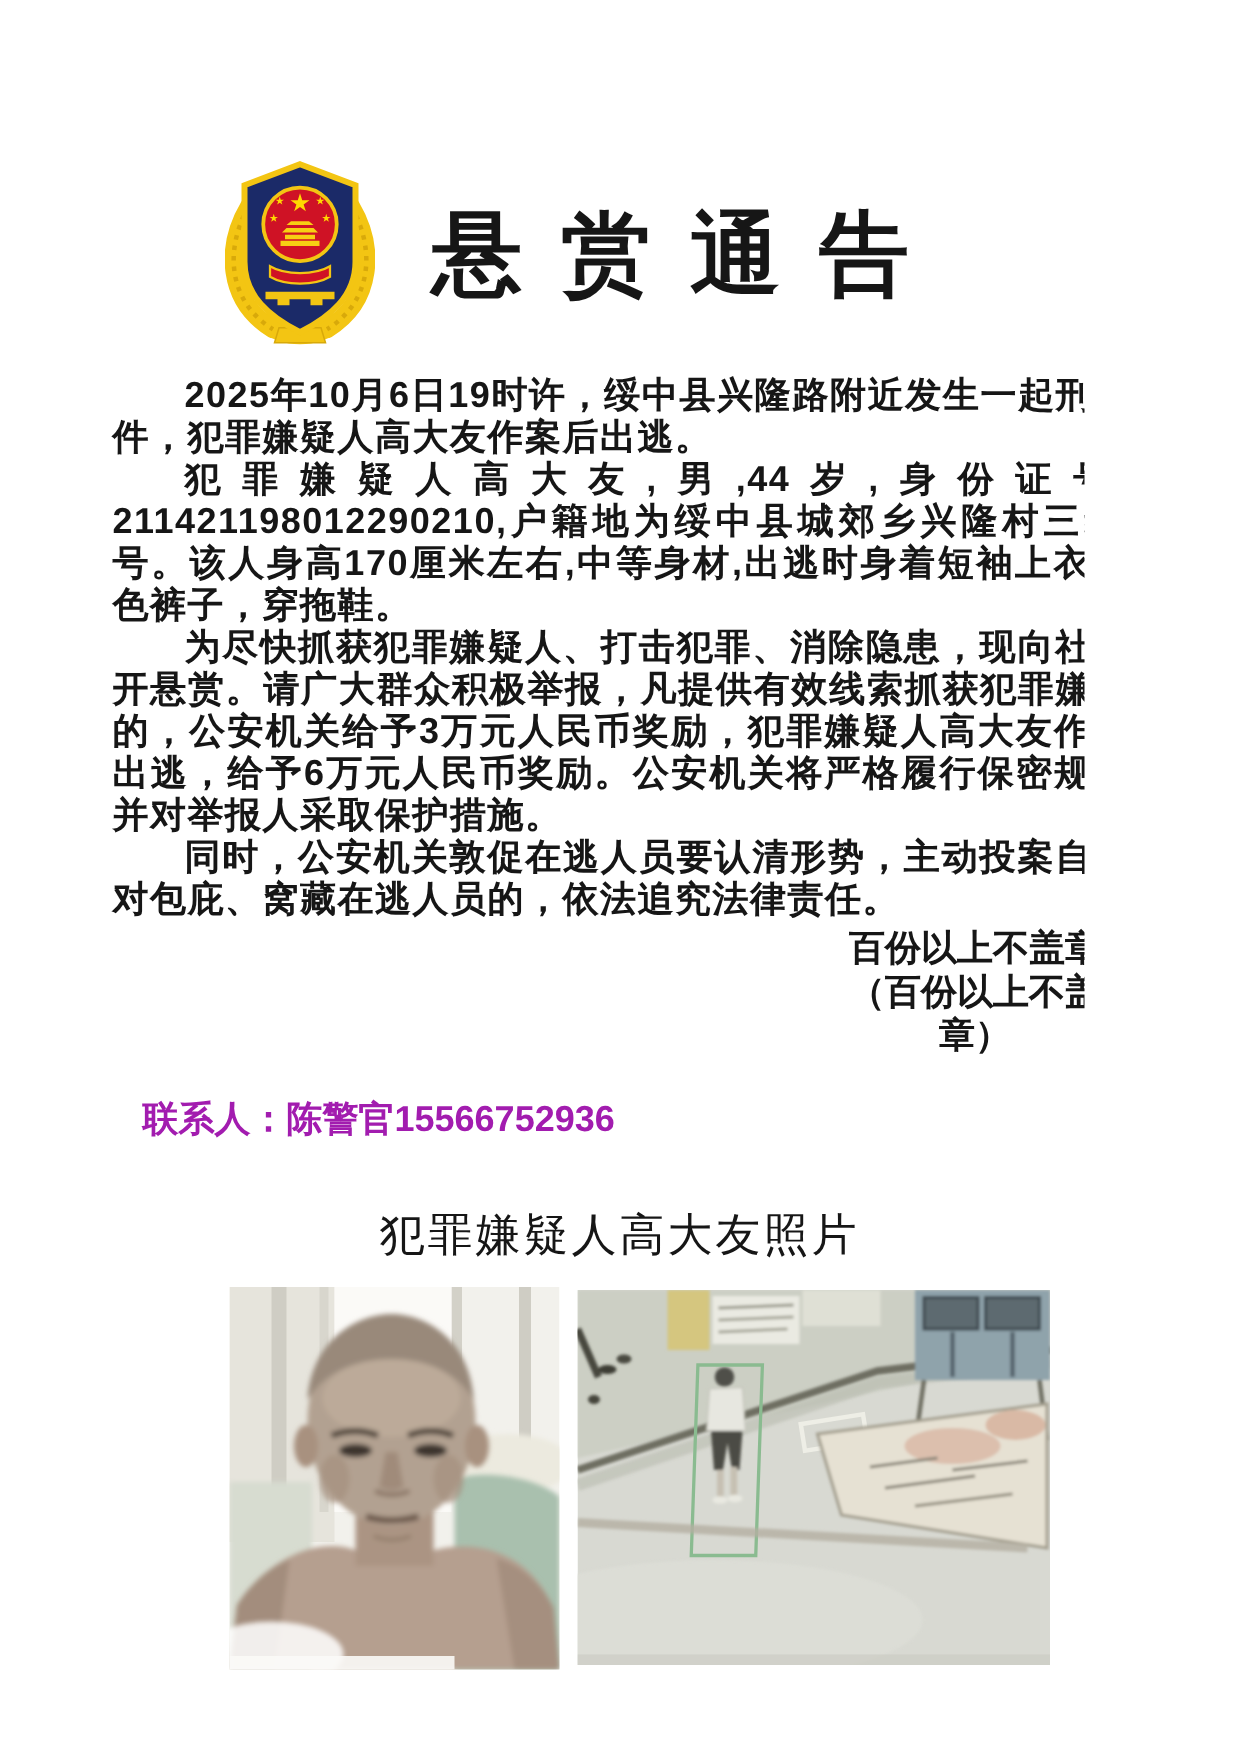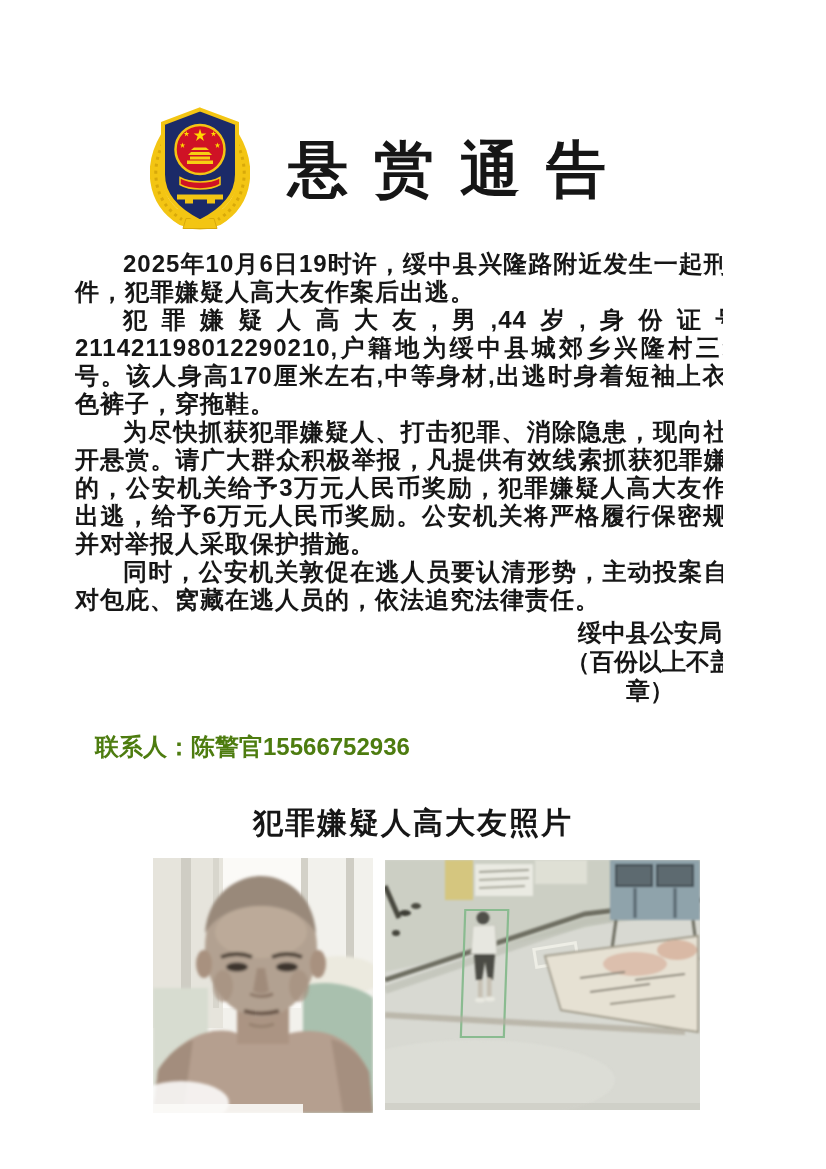--- a/index.html
+++ b/index.html
@@ -18,26 +18,26 @@
     font-size:24px;line-height:28px;font-weight:600;letter-spacing:1px;
     text-align:justify;color:#161616;
   }
   .body-text p{margin:0;text-indent:2em;}
   .signature{
     position:absolute;left:552px;top:618px;width:196px;
     font-size:24px;line-height:29px;font-weight:600;text-align:center;color:#161616;
   }
   .contacts{
     position:absolute;left:95px;top:731px;
-    font-size:24px;line-height:31px;font-weight:600;color:#4d7c0f;white-space:nowrap;
+    font-size:24px;line-height:31px;font-weight:600;color:#a21caf;white-space:nowrap;
   }
   .contacts .line2{padding-left:4em;}
   .photo-caption{
     position:absolute;left:0;top:803px;width:826px;text-align:center;
-    font-size:30px;font-weight:700;letter-spacing:2px;color:#161616;
+    font-size:30px;font-weight:400;letter-spacing:2px;color:#161616;
   }
   .photo-left{position:absolute;left:153px;top:858px;width:220px;height:255px;}
   .photo-right{position:absolute;left:385px;top:860px;width:315px;height:250px;}
   svg{display:block;}
 </style>
 </head>
 <body>
 
 <div class="page">
 
@@ -77,21 +77,21 @@
   <div class="title">悬赏通告</div>
 
   <div class="body-text">
     <p>2025年10月6日19时许，绥中县兴隆路附近发生一起刑事案件，犯罪嫌疑人高大友作案后出逃。</p>
     <p>犯罪嫌疑人高大友,男,44岁,身份证号是211421198012290210,户籍地为绥中县城郊乡兴隆村三组93号。该人身高170厘米左右,中等身材,出逃时身着短袖上衣、黑色裤子，穿拖鞋。</p>
     <p>为尽快抓获犯罪嫌疑人、打击犯罪、消除隐患，现向社会公开悬赏。请广大群众积极举报，凡提供有效线索抓获犯罪嫌疑人的，公安机关给予3万元人民币奖励，犯罪嫌疑人高大友作案后出逃，给予6万元人民币奖励。公安机关将严格履行保密规定，并对举报人采取保护措施。</p>
     <p>同时，公安机关敦促在逃人员要认清形势，主动投案自首。对包庇、窝藏在逃人员的，依法追究法律责任。</p>
   </div>
 
   <div class="signature">
-    <div>绥中县公安局</div>
+    <div>百份以上不盖章</div>
     <div>（百份以上不盖章）</div>
   </div>
 
   <div class="contacts">
     <div><span>联系人：</span><span>陈警官15566752936</span></div>
   </div>
 
   <div class="photo-caption">犯罪嫌疑人高大友照片</div>
 
   <div class="photo-left">

